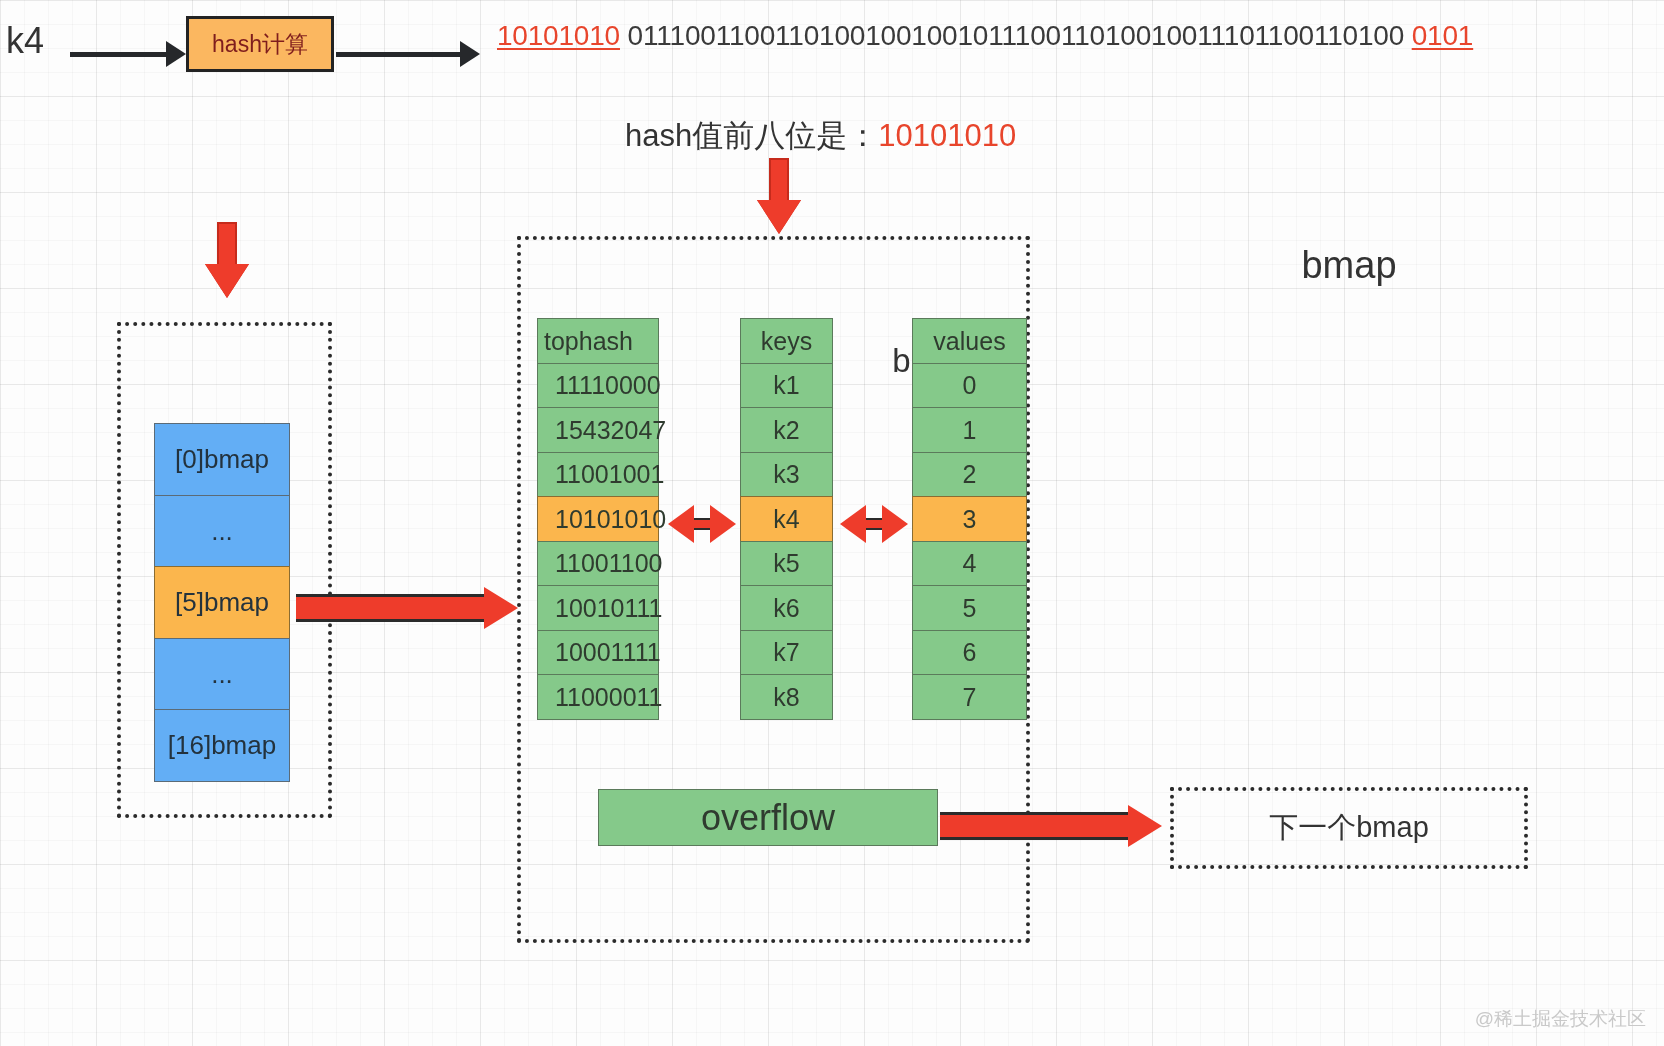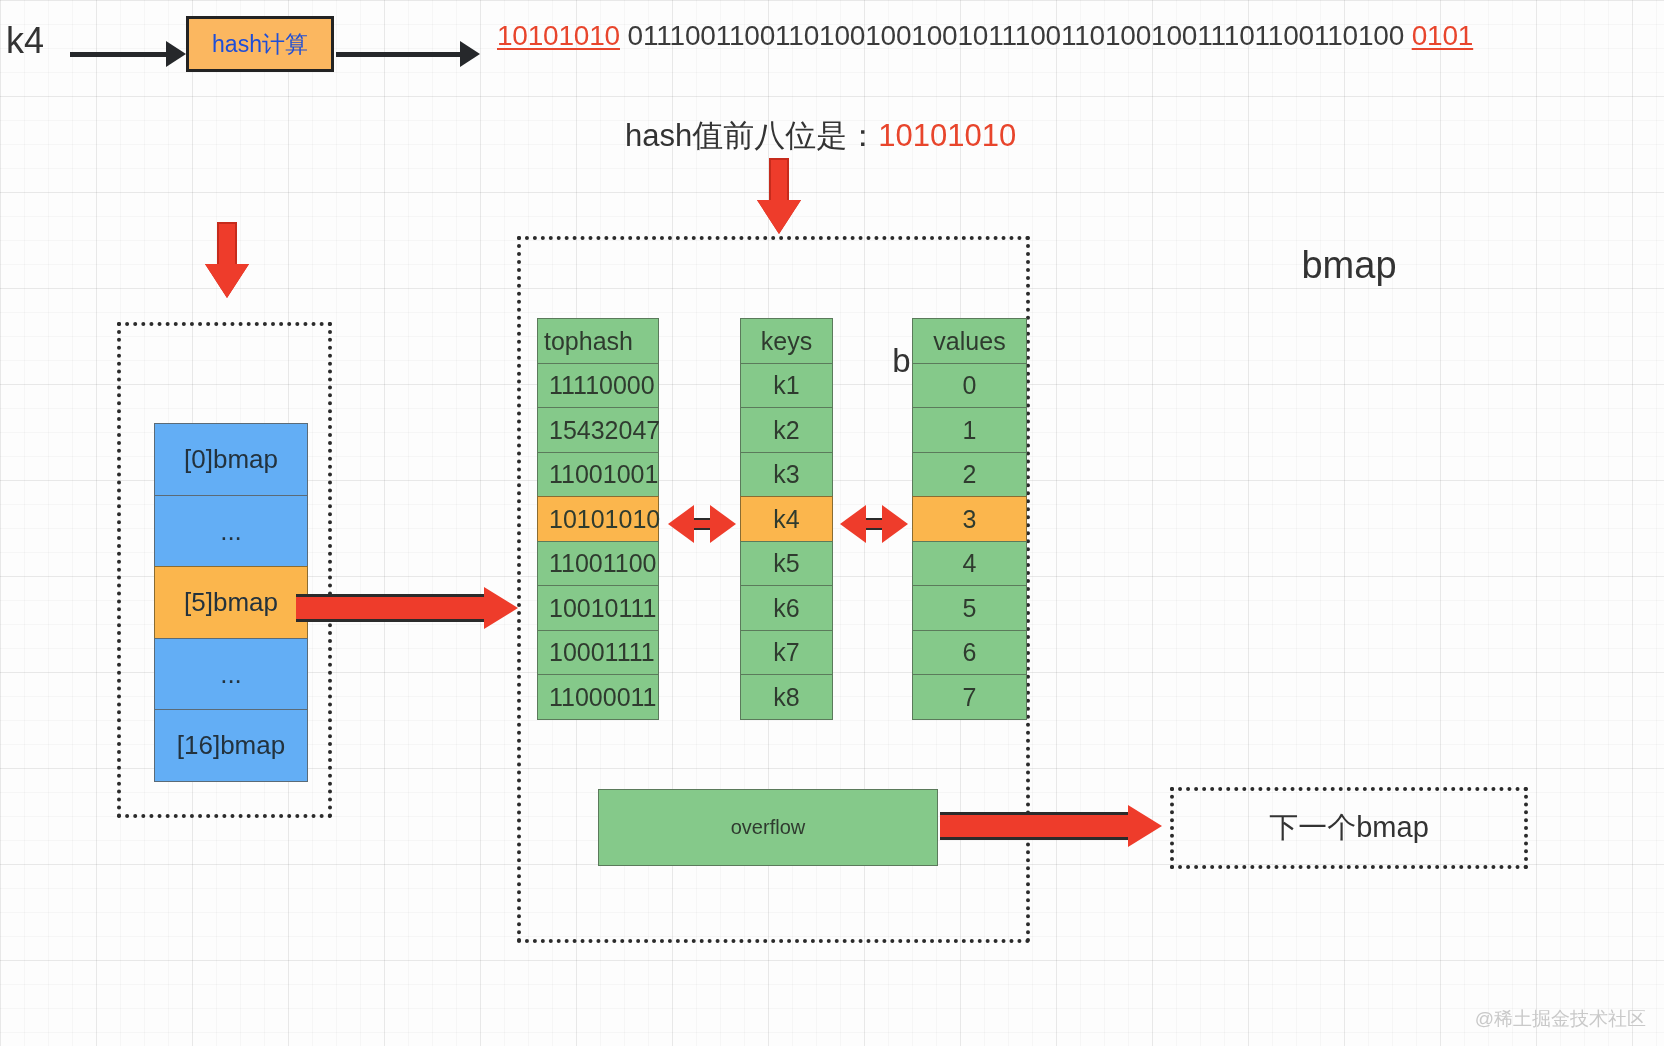--- a/index.html
+++ b/index.html
@@ -47,21 +47,21 @@
     background: #f9b champion;
   }
   #hash-box {
     background: #fbb760;
     border: 3px solid #232323;
     box-sizing: border-box;
     display: flex;
     align-items: center;
     justify-content: center;
     font-size: 23px;
-    color: #1d4ed8;
+    color: #7f1d1d;
   }
   #hash-string {
     left: 497px; top: 20px;
     font-size: 28px;
     white-space: nowrap;
     color: #3a3a3a;
     letter-spacing: -0.2px;
   }
   .redus {
     color: #e8452c;
@@ -116,21 +116,21 @@
   .box-title {
     font-size: 33px;
     color: #333;
     text-align: center;
     width: 100%;
   }
   #buckets-title { left: 117px; top: 342px; }
   #bmap-title { left: 517px; top: 244px; font-size: 38px; }
 
   
-  #buckets-col { left: 154px; top: 423px; width: 154px; }
+  #buckets-col { left: 154px; top: 423px; width: 136px; }
   .bucket-cell {
     height: 73px;
     box-sizing: border-box;
     border: 1.5px solid #5b6b77;
     background: #63aef5;
     display: flex;
     align-items: center;
     justify-content: center;
     font-size: 26px;
     color: #23323d;
@@ -159,21 +159,21 @@
     font-size: 25px;
     color: #2f3b2f;
     margin-top: -1.5px;
     white-space: nowrap;
   }
   .cell:first-child { margin-top: 0; }
   .cell.hi {
     background: #fbb64d;
     border-color: #8a6c32;
   }
-  #col-tophash .cell { justify-content: flex-start; padding-left: 11px; font-size: 25px; }
+  #col-tophash .cell { justify-content: flex-start; padding-left: 17px; font-size: 25px; }
   #col-tophash .cell.head { justify-content: flex-start; padding-left: 6px; }
 
   
   .dbl-arrow { position: absolute; height: 38px; }
   .dbl-arrow .bar {
     position: absolute;
     top: 13px; height: 12px;
     background: #ee3c2b;
     border-top: 2.5px solid #2b2b2b;
     border-bottom: 2.5px solid #2b2b2b;
@@ -206,26 +206,26 @@
     border-top: 21px solid transparent;
     border-bottom: 21px solid transparent;
     border-left: 34px solid #ee3c2b;
   }
   #arrow-bucket-to-bmap { left: 296px; top: 587px; width: 222px; }
   #arrow-overflow-to-next { left: 940px; top: 805px; width: 222px; }
 
   
   #overflow-box {
     left: 598px; top: 789px;
-    width: 340px; height: 77px;
+    width: 340px; height: 57px;
     background: #85c98a;
     border: 1.5px solid #5b7a5b;
     box-sizing: border-box;
     display: flex; align-items: center; justify-content: center;
-    font-size: 20px;
+    font-size: 36px;
     color: #2f3b2f;
   }
 
   
   #watermark {
     right: 18px; bottom: 14px;
     font-size: 19px;
     color: #c9c9c9;
   }
 </style>

